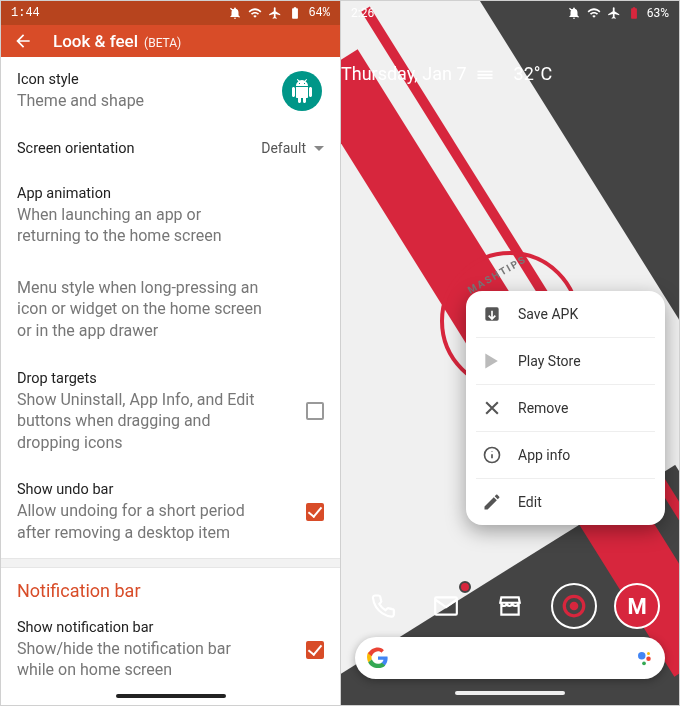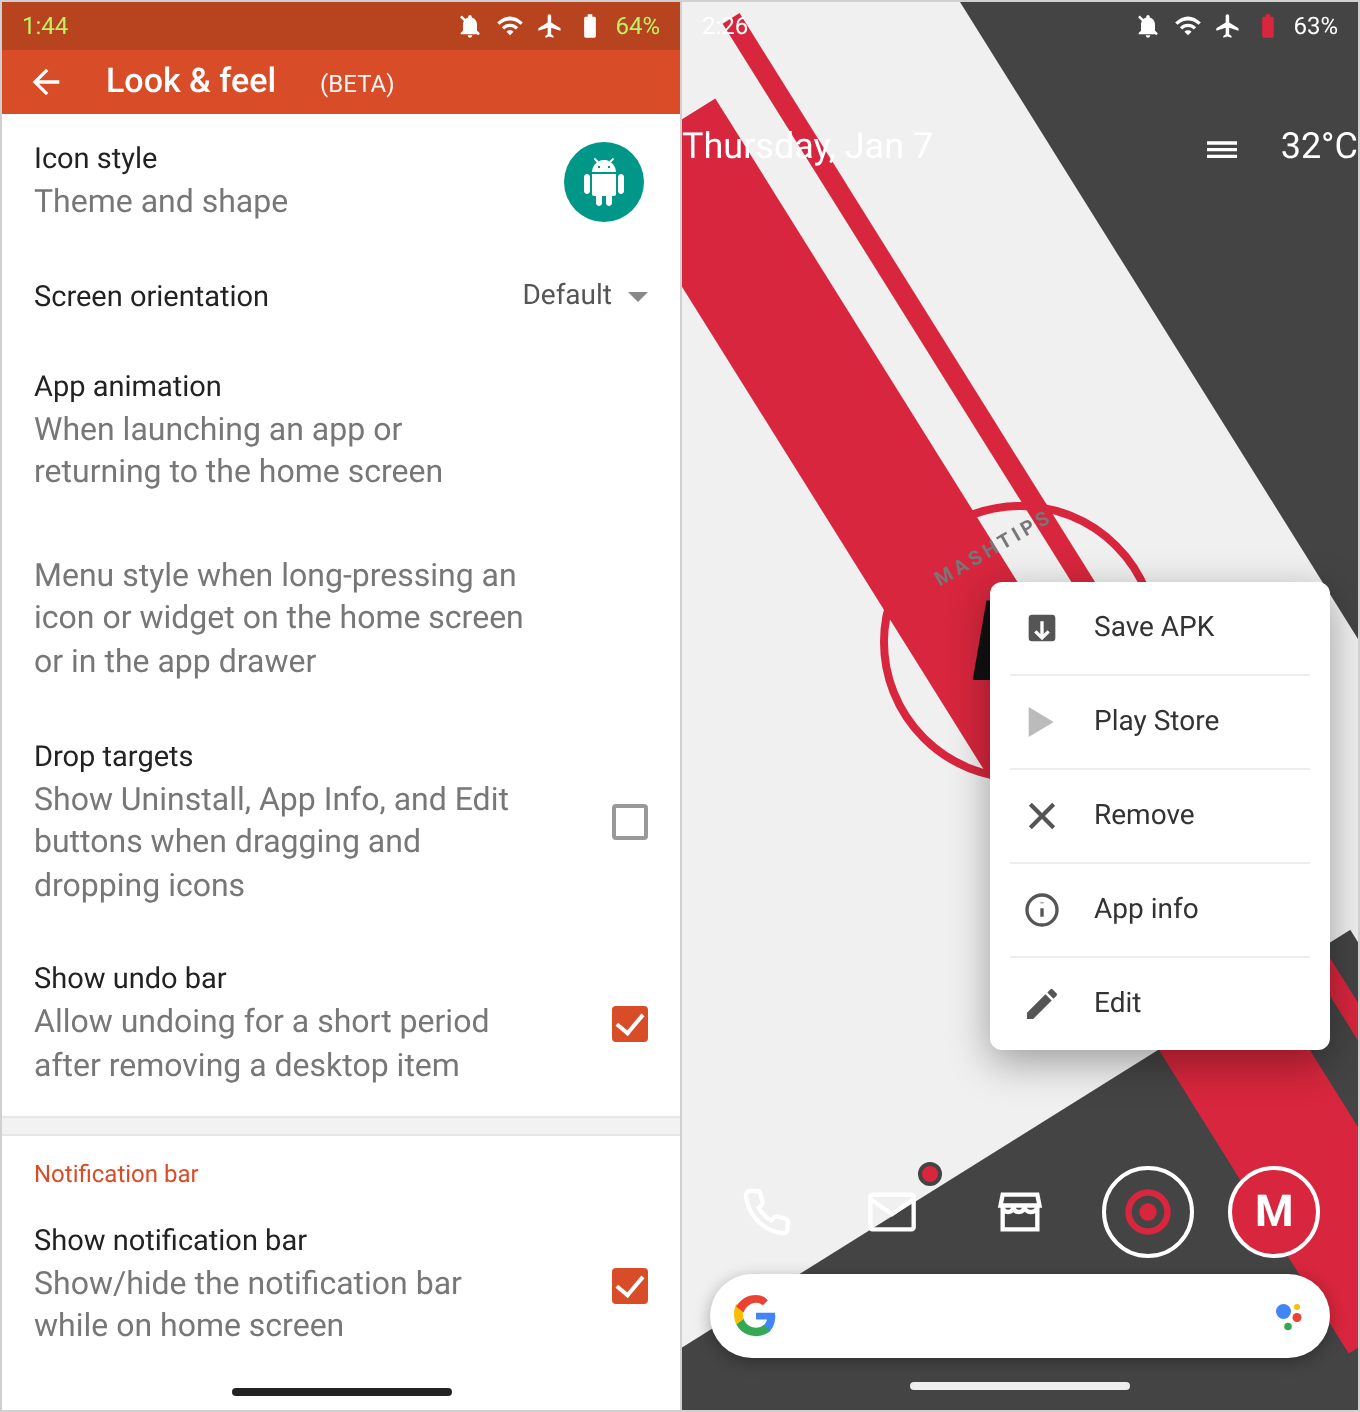--- a/index.html
+++ b/index.html
@@ -3,67 +3,67 @@
 <meta charset="utf-8">
 <style>
   * { box-sizing: border-box; margin: 0; padding: 0; }
   body { font-family: Roboto, -apple-system, Helvetica, Arial, sans-serif; background: #fff; }
   .frame { display: flex; width: 680px; height: 706px; border: 1px solid #d0d0d0; }
   .phone { width: 50%; height: 100%; position: relative; overflow: hidden; }
   .phone + .phone { border-left: 1px solid #d0d0d0; }
 
   
   .status { height: 24px; display: flex; align-items: center; justify-content: space-between; padding: 0 10px; font-size: 12px; color: #fff; position: relative; z-index: 5; }
-  .status.light { color: #bef264; }
+  .status.light { color: #ffffff; font-family: Liberation Mono, monospace; }
   .status .right { display: flex; align-items: center; gap: 6px; }
   .status .right svg { width: 14px; height: 14px; }
 
   
   .left { background: #fff; display: flex; flex-direction: column; }
   .appbar { background: #d84c28; height: 32px; display: flex; align-items: center; padding: 0 12px; color: #fff; }
   .left .status { background: #b7441e; }
-  .appbar .title { font-size: 17px; font-weight: 500; margin-left: 20px; display: flex; align-items: baseline; gap: 22px;}
+  .appbar .title { font-size: 17px; font-weight: 500; margin-left: 20px; display: flex; align-items: baseline; gap: 6px;}
   .appbar .beta { font-size: 12px; font-weight: 400; opacity: .95; }
   .list { flex: 1; background: #fff; overflow-y: auto; }
   .row { padding: 14px 16px; position: relative; }
   .row.noline { border: none; }
   .row .primary { font-size: 14.5px; color: #222; }
   .row .secondary { font-size: 16px; color: #777; margin-top: 2px; max-width: 245px; line-height: 1.35; }
   .row .tail { position: absolute; right: 16px; top: 50%; transform: translateY(-50%); display:flex; align-items:center; gap:8px; }
   .icon-avatar { position: absolute; right: 18px; top: 50%; transform: translateY(-50%); width: 40px; height: 40px; border-radius: 50%; background: #009688; display:flex; align-items:center; justify-content:center; }
   .icon-avatar svg { width: 24px; height: 24px; }
   .checkbox { width: 18px; height: 18px; border: 2px solid #999; border-radius: 2px; display:inline-block; }
   .checkbox.checked { background: #d84c28; border-color: #d84c28; position: relative; }
   .checkbox.checked::after { content:""; position:absolute; left:3px; top:-1px; width:6px; height:11px; border:solid #fff; border-width:0 2.5px 2.5px 0; transform: rotate(40deg); }
   .dropdown-val { color:#555; font-size:14px; }
   .chev { width:0; height:0; border-left:5px solid transparent; border-right:5px solid transparent; border-top:5px solid #888; }
   .section-gap { height: 10px; background: #f2f2f2; border-top:1px solid #e6e6e6; border-bottom:1px solid #e6e6e6;}
-  .section-title { font-size: 12px; color: #d84c28; padding: 12px 16px 4px; }
+  .section-title { font-size: 18px; color: #d84c28; padding: 12px 16px 4px; }
   .left .filler { flex:1; background:#f2f2f2; border-top:1px solid #e6e6e6;}
   .navbar { height: 18px; display:flex; align-items:center; justify-content:center;}
   .navpill { width: 110px; height: 4px; border-radius: 3px; background: #222; }
 
   
   .right-phone { background: #444; }
   .wall { position:absolute; inset:0; background:#444; overflow:hidden;}
   .stripe-w { position:absolute; width:700px; height:700px; background:#f0f0f0; transform: rotate(58deg); left:-430px; top:-40px; }
   .stripe-r { position:absolute; width:700px; height:64px; background:#d7263d; transform: rotate(58deg); left:-175px; top:330px; }
   .stripe-r2 { position:absolute; width:700px; height:10px; background:#d7263d; transform: rotate(58deg); left:-140px; top:300px; }
   .stripe-w2 { position:absolute; width:700px; height:10px; background:#f0f0f0; transform: rotate(58deg); left:-118px; top:286px; }
 
   .logo { position:absolute; left:50%; top:250px; transform:translateX(-50%); width:140px; height:140px; border:4px solid #d7263d; border-radius:50%; display:flex; align-items:center; justify-content:center;}
   .logo .m { font-size:56px; font-weight:900; font-style:italic; color:#111;}
   .logo-text { position:absolute; font-size:10px; letter-spacing:2px; color:#777; font-weight:700;}
   .logo-text.t1 { top:14px; left:20px; transform: rotate(-30deg);}
 
   .right-phone .status { background: transparent; }
-  .dateline { position:absolute; top:62px; left:0; right:0; text-align:center; color:#fff; font-size:18px; z-index:2; display:flex; justify-content:space-between; align-items:center; gap:8px;}
+  .dateline { position:absolute; top:62px; left:0; right:0; text-align:center; color:#fff; font-size:18px; z-index:2; display:flex; justify-content:flex-start; align-items:center; gap:8px;}
   .weath { display:inline-flex; align-items:center; gap:19px;}
 
-  .popup { position:absolute; right:14px; top:290px; width:170px; background:#fff; border-radius:6px; box-shadow:0 6px 20px rgba(0,0,0,.35); z-index:10; overflow:hidden;text-align:center;}
+  .popup { position:absolute; right:14px; top:290px; width:199px; background:#fff; border-radius:16px; box-shadow:0 6px 20px rgba(0,0,0,.35); z-index:10; overflow:hidden;text-align:center;}
   .popup .prow { display:flex; align-items:center; gap:16px; padding:13px 16px; font-size:14px; color:#333;}
   .popup .prow + .prow { border-top:1px solid #eee; margin:0 10px; padding-left:6px; padding-right:6px;}
   .popup .prow:first-child { padding-left:16px;}
   .popup svg, .popup .ic { width:20px; height:20px; flex-shrink:0; display:flex; align-items:center; justify-content:center; color:#555;}
   .popup .tail-arrow { position:absolute; right:22px; bottom:-7px; width:0; height:0; border-left:8px solid transparent; border-right:8px solid transparent; border-top:8px solid #fff;}
 
   .dock { position:absolute; bottom:76px; left:0; right:0; display:flex; justify-content:space-around; padding:0 10px; z-index:3;}
   .dock .app { width:46px; height:46px; border-radius:50%; display:flex; align-items:center; justify-content:center; position:relative;}
   .dock .app.outlined { border:2px solid #fff; }
   .dock svg { width:26px; height:26px; }

